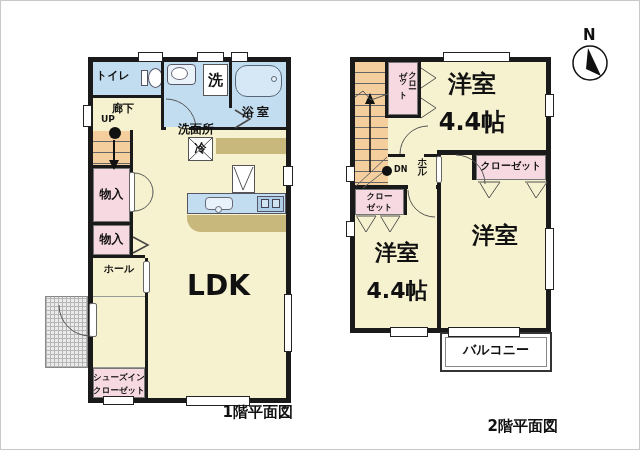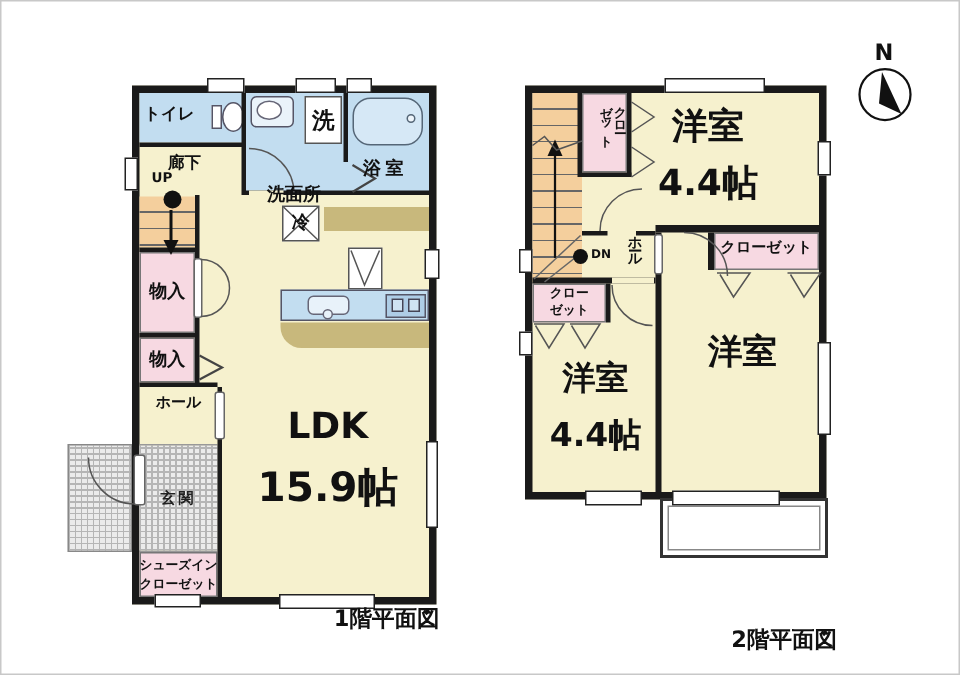--- a/index.html
+++ b/index.html
@@ -47,23 +47,20 @@
   <div class="abs room wet" style="left:162px;top:62px;width:68px;height:68px;"></div>
   <div class="abs room wet" style="left:230px;top:62px;width:56px;height:68px;"></div>
 
   <div class="abs room stairs" style="left:93px;top:131px;width:37px;height:34px;"></div>
   <div class="abs room pink flexc" style="left:93px;top:168px;width:37px;height:54px;">
     <span class="lbl" style="font-size:12px;">物入</span>
   </div>
   <div class="abs room pink flexc" style="left:93px;top:225px;width:37px;height:30px;">
     <span class="lbl" style="font-size:12px;">物入</span>
   </div>
-  <div class="abs room hatch flexc" style="left:93px;top:297px;width:52px;height:70px;">
-    <span class="lbl" style="font-size:10px;letter-spacing:2px;color:#222;">玄関</span>
-  </div>
   <div class="abs room pink" style="left:93px;top:368px;width:52px;height:30px;"></div>
   <div class="abs room hatch" style="left:45px;top:296px;width:43px;height:72px;border:1px solid #888;"></div>
 
   <div class="abs wall" style="left:161px;top:62px;width:3px;height:68px;"></div>
   <div class="abs wall" style="left:229px;top:62px;width:3px;height:46px;"></div>
   <div class="abs wall" style="left:93px;top:95px;width:71px;height:3px;"></div>
   <div class="abs wall" style="left:162px;top:127px;width:124px;height:3px;"></div>
   <div class="abs gap" style="left:166px;top:127px;width:23px;height:3px;"></div>
   <div class="abs wall" style="left:130px;top:130px;width:3px;height:128px;"></div>
   <div class="abs wall" style="left:93px;top:165px;width:37px;height:3px;"></div>
@@ -112,22 +109,21 @@
   <div class="abs lbl ctr" style="left:166px;top:106px;width:60px;font-size:12px;margin-top:17px;">洗面所</div>
   <div class="abs lbl ctr" style="left:230px;top:106px;width:54px;font-size:12px;letter-spacing:3px;">浴室</div>
   <div class="abs lbl" style="left:112px;top:103px;font-size:11px;">廊下</div>
   <div class="abs lbl" style="left:101px;top:115px;font-size:9px;">UP</div>
   <div class="abs lbl flexc" style="left:188px;top:137px;width:25px;height:24px;font-size:12px;">冷</div>
   <div class="abs lbl ctr" style="left:93px;top:263px;width:52px;font-size:10px;">ホール</div>
   <div class="abs lbl ctr" style="left:93px;top:371px;width:52px;font-size:8.5px;line-height:1.5;z-index:6;">
     <span style="display:block;">シューズイン</span>
     <span style="display:block;">クローゼット</span>
   </div>
-  <div class="abs lbl ctr" style="left:146px;top:271px;width:145px;font-size:24px;">LDK</div>
-  <div class="abs lbl ctr" style="left:141px;top:311px;width:155px;font-size:27px;">15.9帖</div>
+  <div class="abs lbl ctr" style="left:146px;top:271px;width:145px;font-size:28px;">LDK</div>
   <div class="abs lbl" style="left:203px;top:404px;width:90px;text-align:right;font-size:15px;">1階平面図</div>
 
   <div class="abs plan" style="left:350px;top:57px;width:201px;height:276px;"></div>
 
   <div class="abs room stairs" style="left:355px;top:62px;width:33px;height:126px;"></div>
   <div class="abs room pink" style="left:388px;top:62px;width:30px;height:53px;"></div>
   <div class="abs room pink" style="left:355px;top:189px;width:49px;height:26px;"></div>
   <div class="abs room pink" style="left:476px;top:155px;width:70px;height:25px;"></div>
 
   <div class="abs wall" style="left:385px;top:62px;width:3px;height:56px;"></div>
@@ -165,20 +161,21 @@
   <div class="abs lbl vtext" style="left:417px;top:151px;height:38px;font-size:9.5px;">ホール</div>
   <div class="abs lbl" style="left:394px;top:166px;font-size:8px;">DN</div>
   <div class="abs lbl ctr" style="left:476px;top:160px;width:70px;font-size:10px;">クローゼット</div>
   <div class="abs lbl ctr" style="left:355px;top:191px;width:49px;font-size:8.5px;line-height:1.35;z-index:6;">
     <span style="display:block;">クロー</span>
     <span style="display:block;">ゼット</span>
   </div>
   <div class="abs lbl ctr" style="left:361px;top:241px;width:72px;font-size:22px;">洋室</div>
   <div class="abs lbl ctr" style="left:356px;top:279px;width:82px;font-size:22px;">4.4帖</div>
   <div class="abs lbl ctr" style="left:459px;top:223px;width:72px;font-size:23px;">洋室</div>
+  <div class="abs lbl ctr" style="left:448px;top:343px;width:96px;font-size:13px;font-weight:600;">バルコニー</div>
   <div class="abs lbl" style="left:468px;top:370px;width:90px;text-align:right;font-size:15px;margin-top:48px;">2階平面図</div>
 
   <div class="abs lbl" style="left:583px;top:27px;font-size:15px;">N</div>
 
   <svg id="overlay" width="640" height="450" viewBox="0 0 640 450">
     <g stroke="#555" stroke-width="1" fill="none">
       <path d="M166,99 A30,30 0 0 1 196,129"></path>
       <path d="M59,305 A31,31 0 0 0 90,336"></path>
       <path d="M134,173 A19,19 0 0 1 153,192"></path>
       <path d="M134,211 A19,19 0 0 0 153,192"></path>

